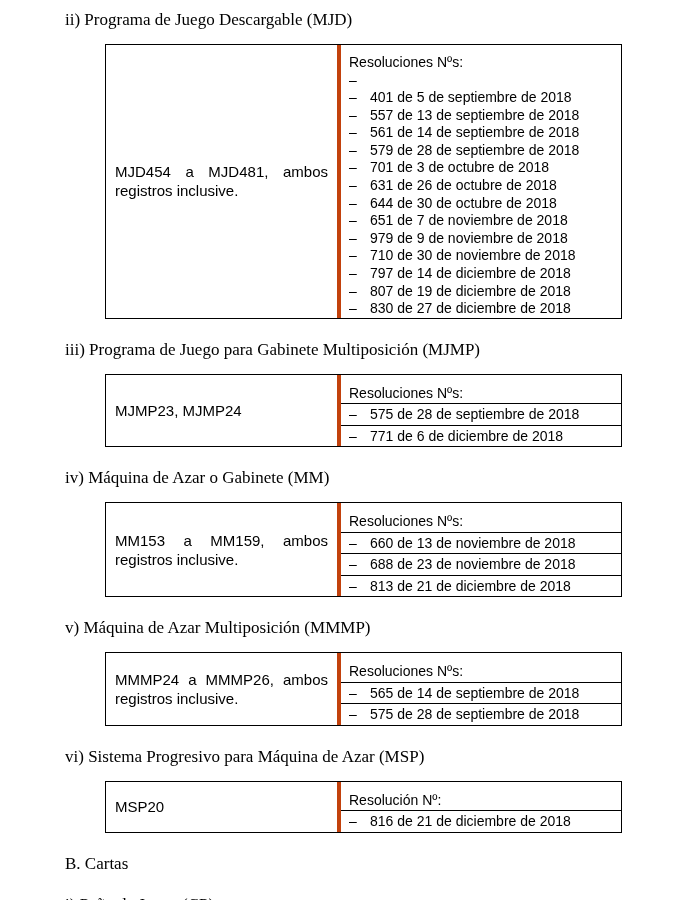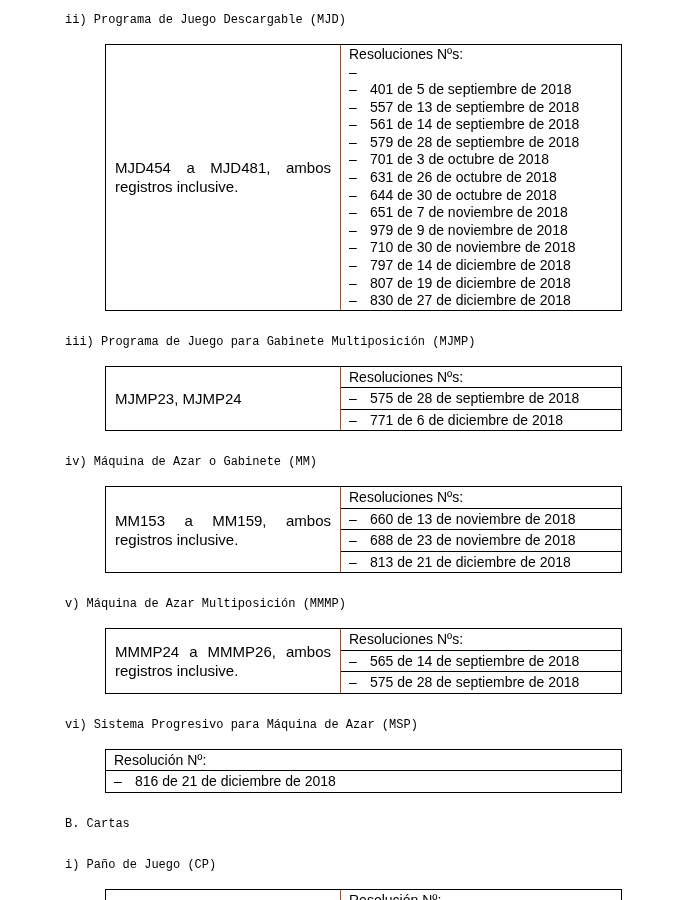--- a/index.html
+++ b/index.html
@@ -9,55 +9,56 @@
     height: 900px;
     overflow: hidden;
     color: #000;
     font-family: "Liberation Serif", serif;
   }
   .page {
     padding: 10px 58px 0 65px;
   }
   .section { margin-bottom: 21px; }
   .heading {
-    font-family: Liberation Mono, monospace;
-    font-size: 12px;
+    font-family: Liberation Serif, serif;
+    font-size: 17px;
     font-weight: normal;
     line-height: 20px;
   }
   .rtable {
     margin: 14px 0 0 40px;
     width: 517px;
     border: 1px solid #000;
     display: flex;
     align-items: stretch;
     font-family: "Liberation Sans", sans-serif;
     font-size: 14px;
   }
   .cell-left {
     width: 235px;
     flex: none;
-    border-right: 1px solid #c2410c;
+    border-right: 4px solid #c2410c;
     padding: 3px 9px;
     display: flex;
     align-items: center;
     font-size: 15px;
     line-height: 19px;
     text-align: justify;
   }
   .cell-left > div { width: 100%; }
   .cell-right {
     flex: 1;
     display: flex;
     flex-direction: column;
     justify-content: center;
   }
   .res-header {
     padding: 1px 8px 1px 8px;
     line-height: 16.5px;
+    margin-top: 8px;
   }
   .res-list { display: flex; flex-direction: column; }
   .res-item {
     display: flex;
     padding: 0 6px 0 8px;
     line-height: 17.6px;
   }
   .rtable.ruled .res-header { border-bottom: 1px solid #000; padding: 2px 8px; }
   .rtable.ruled .res-item { border-bottom: 1px solid #000; padding: 2px 6px 2px 8px; line-height: 16.5px; }
   .rtable.ruled .res-item:last-child { border-bottom: none; }
@@ -199,20 +200,23 @@
     <span class="dash">–</span>
     <span class="res-text">575 de 28 de septiembre de 2018</span>
   </div>
           </div>
       </div>
     </div>
   </section>
     <section class="section">
     <h2 class="heading">vi) Sistema Progresivo para Máquina de Azar (MSP)</h2>
     <div class="rtable ruled">
+      <div class="cell-left">
+        <div>MSP20</div>
+      </div>
       <div class="cell-right">
         <div class="res-header">Resolución Nº:</div>
         <div class="res-list">
             <div class="res-item">
     <span class="dash">–</span>
     <span class="res-text">816 de 21 de diciembre de 2018</span>
   </div>
           </div>
       </div>
     </div>

